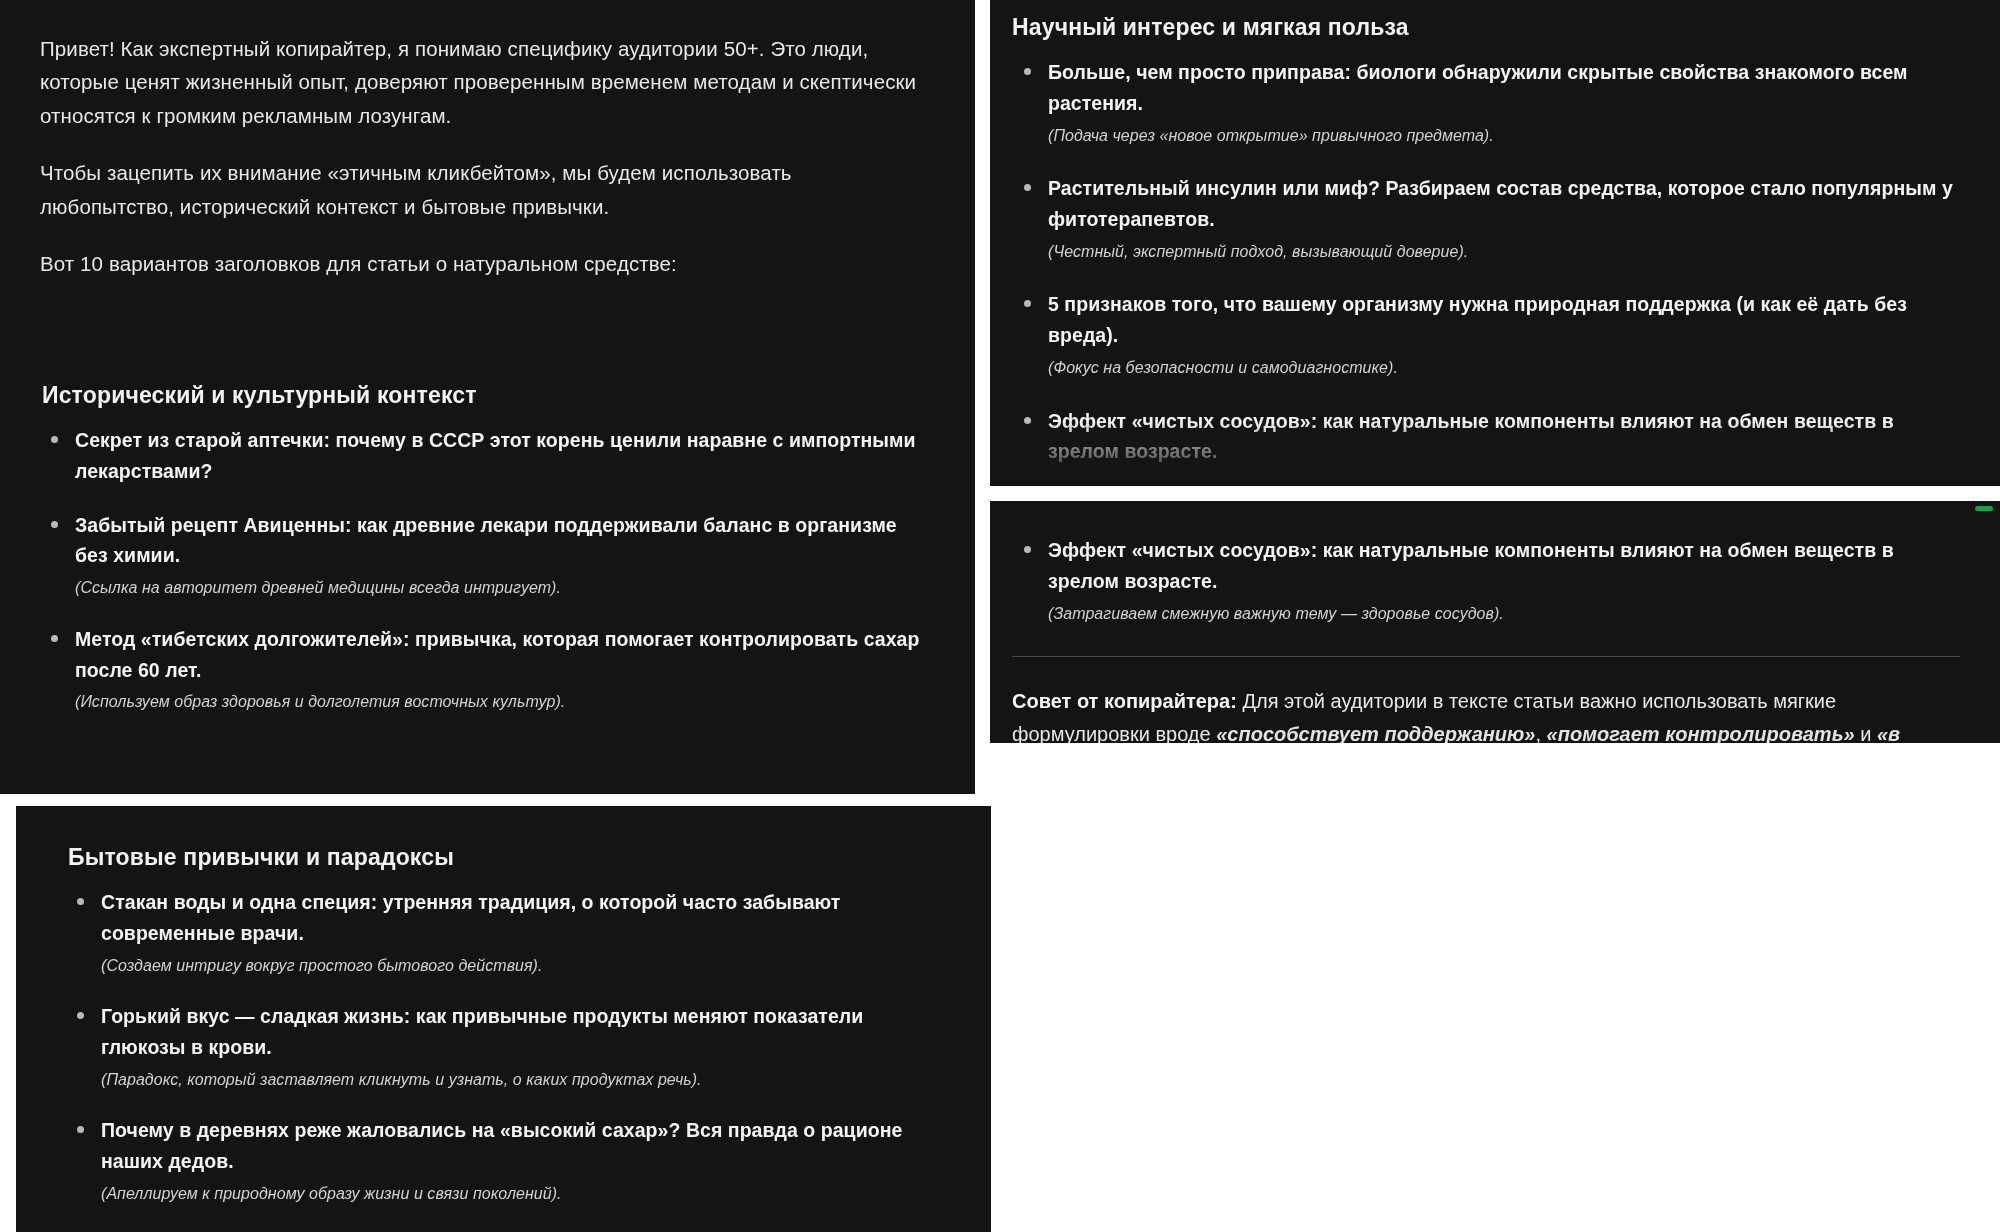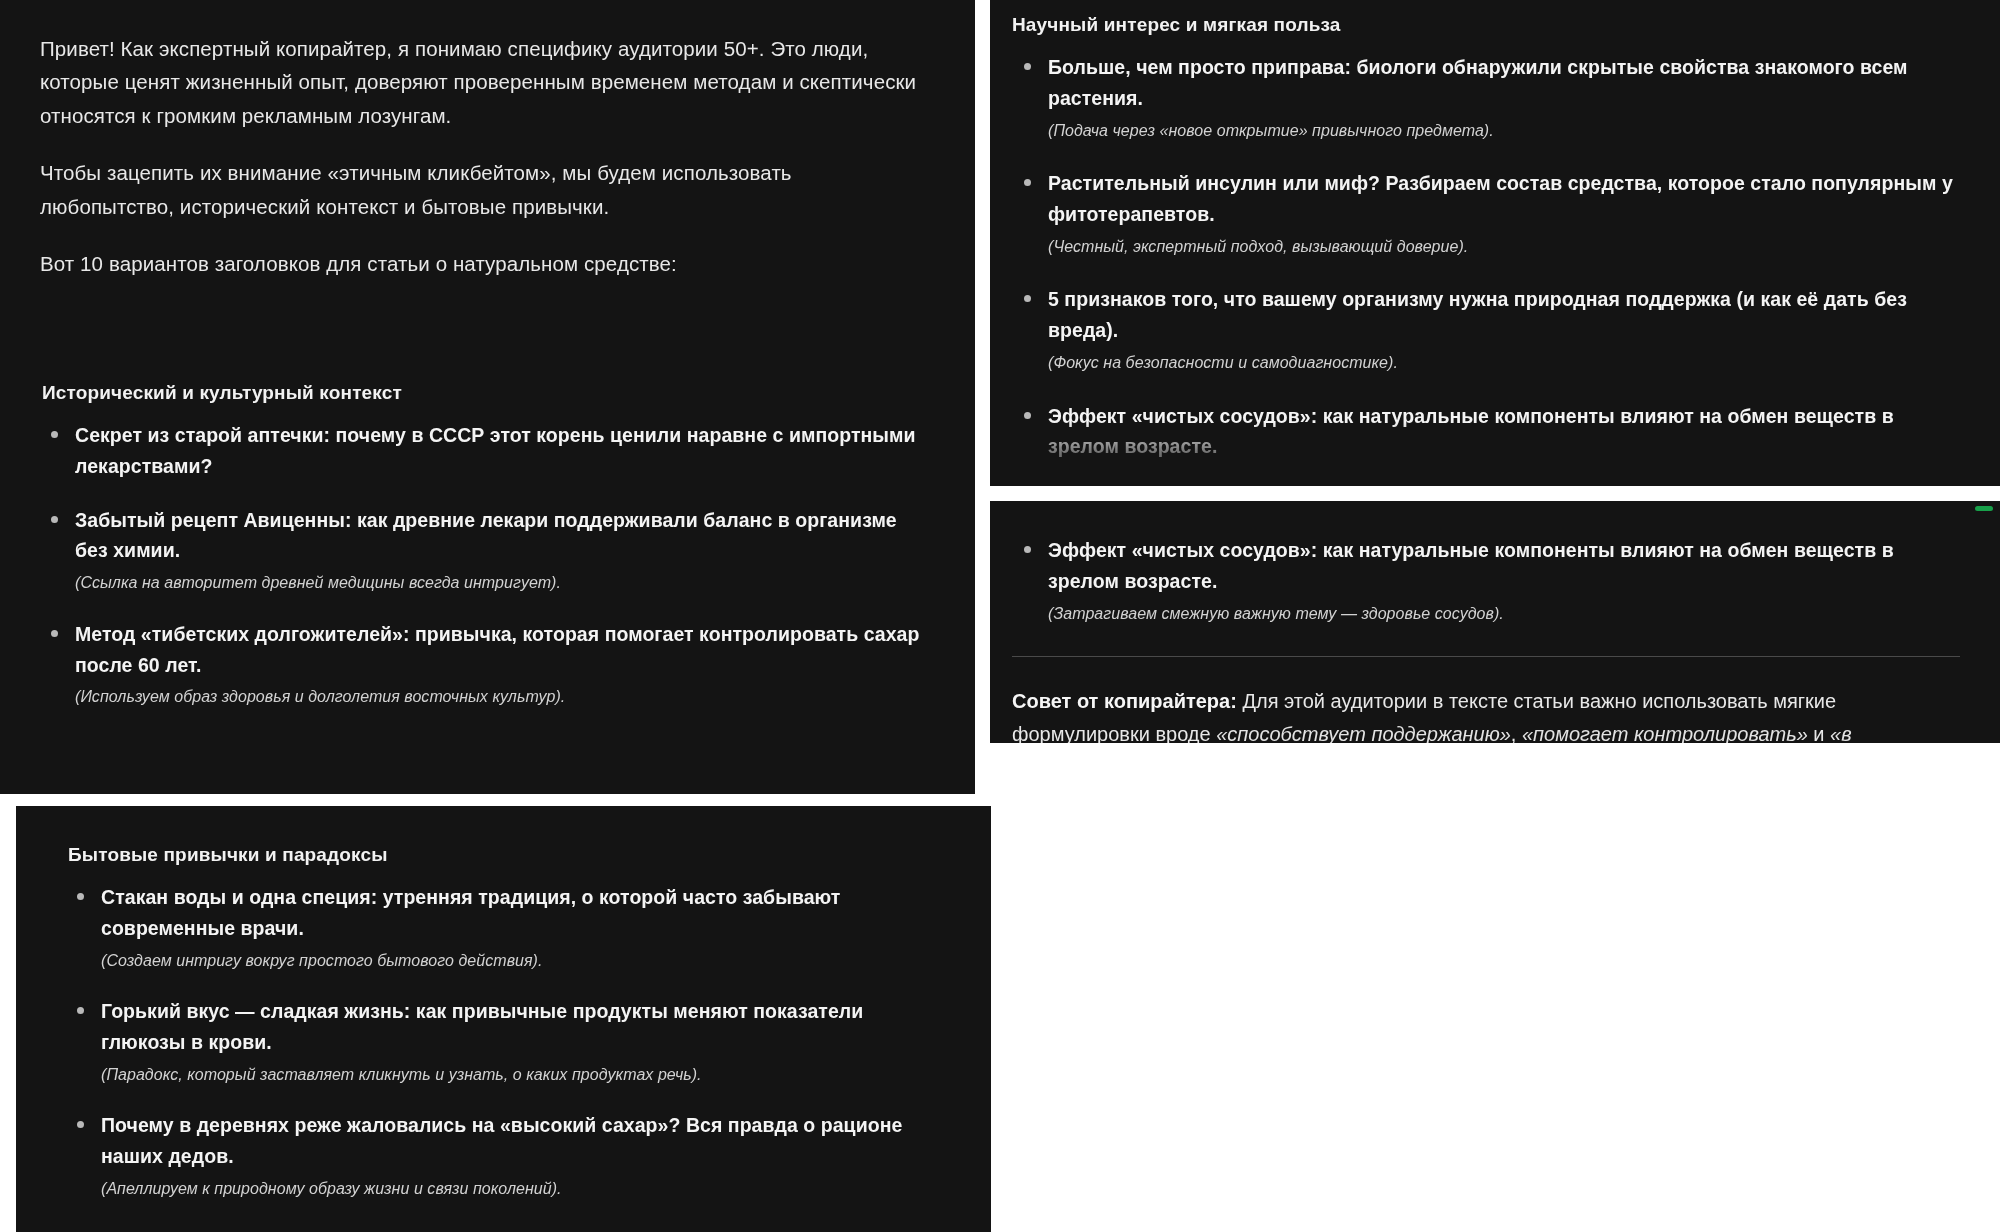--- a/index.html
+++ b/index.html
@@ -38,21 +38,21 @@
   .para {
     font-size:20.5px;
     line-height:1.63;
     color:#e8e8e8;
     font-weight:400;
     letter-spacing:.1px;
   }
   .para + .para { margin-top:24px; }
 
   .section-title {
-    font-size:19px;
+    font-size:23px;
     font-weight:700;
     color:#f2f2f2;
     letter-spacing:.15px;
     margin-bottom:16px;
   }
 
   ul.bullets {
     list-style:none;
     margin:0;
     padding:0;
@@ -98,21 +98,21 @@
     background:#4a4a4a;
     margin:30px 0 28px 0;
   }
 
   .tip {
     font-size:20px;
     line-height:1.63;
     color:#e8e8e8;
   }
   .tip b { font-weight:700; color:#f6f6f6; }
-  .tip i { font-style:italic; color:#e3e3e3; }
+  .tip i { font-style:italic; color:#e3e3e3;font-weight:bold; }
 
   
   
   #panel-intro      { left:0;   top:0;    width:975px;  height:354px; }
   #panel-intro .pad { padding:32px 48px 0 40px; }
 
   #panel-history      { left:0;   top:342px; width:975px; height:452px; }
   #panel-history .pad { padding:40px 48px 0 42px; }
 
   #panel-habits      { left:16px;   top:806px; width:975px; height:426px; }

